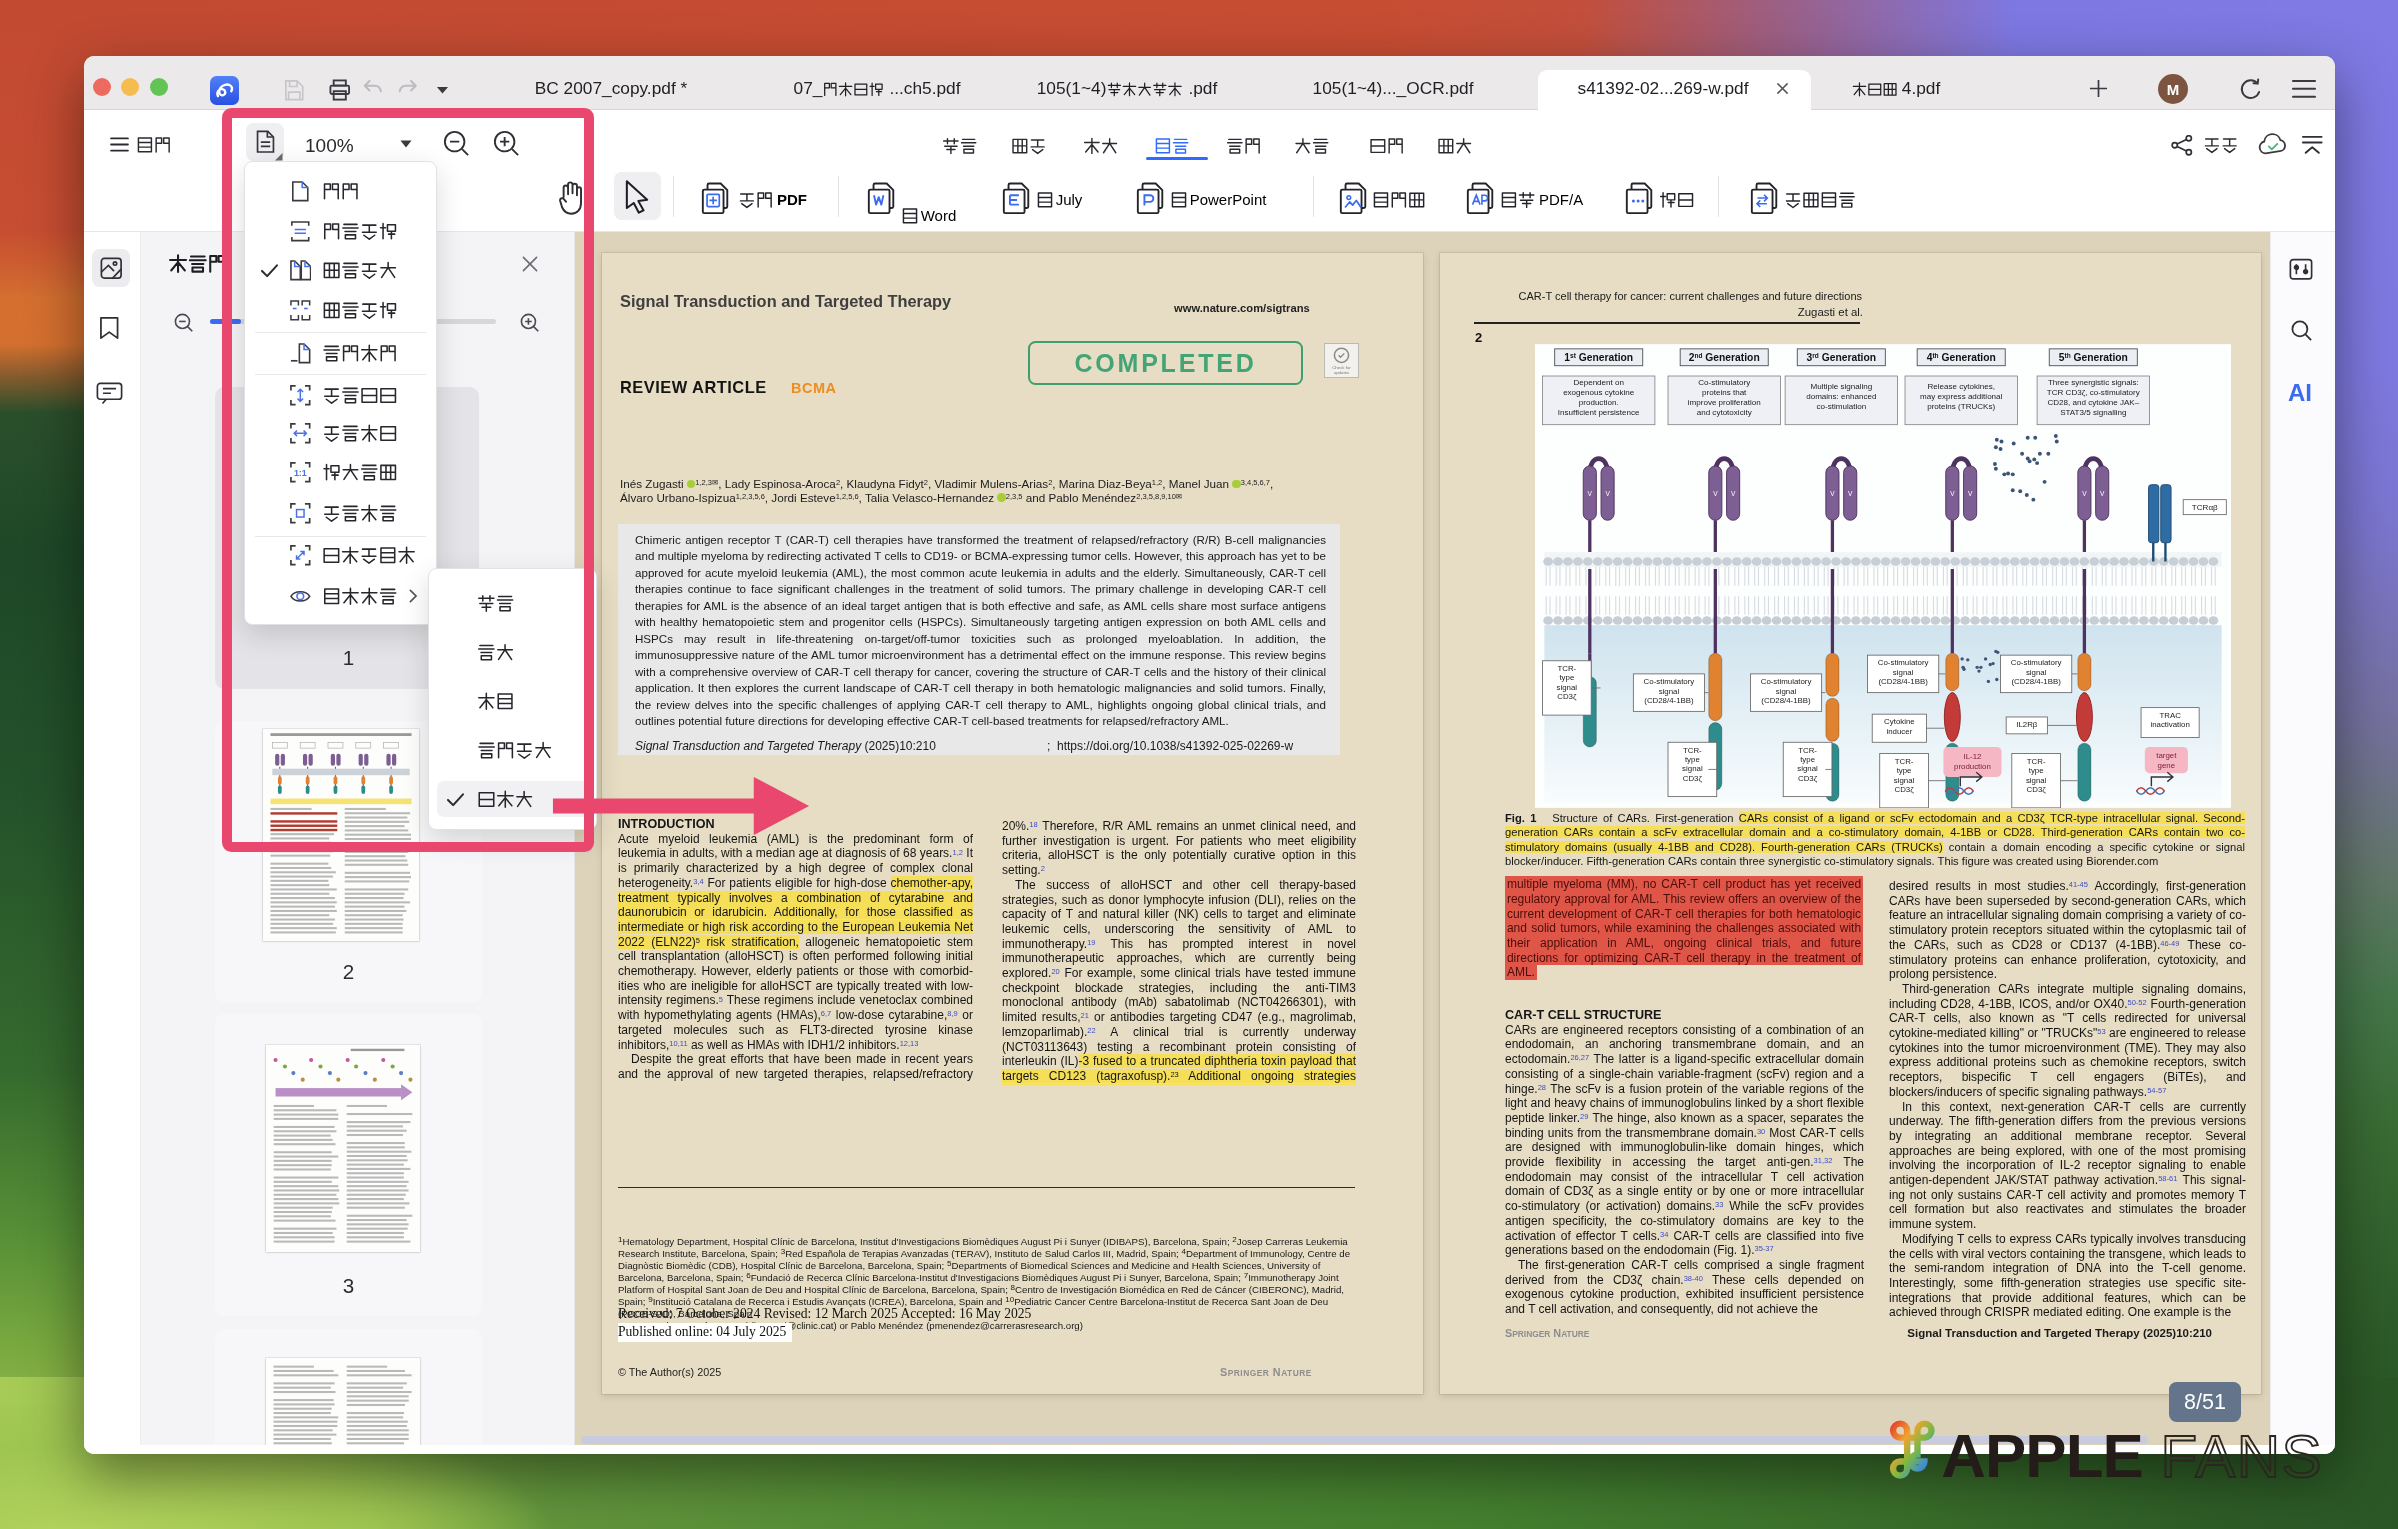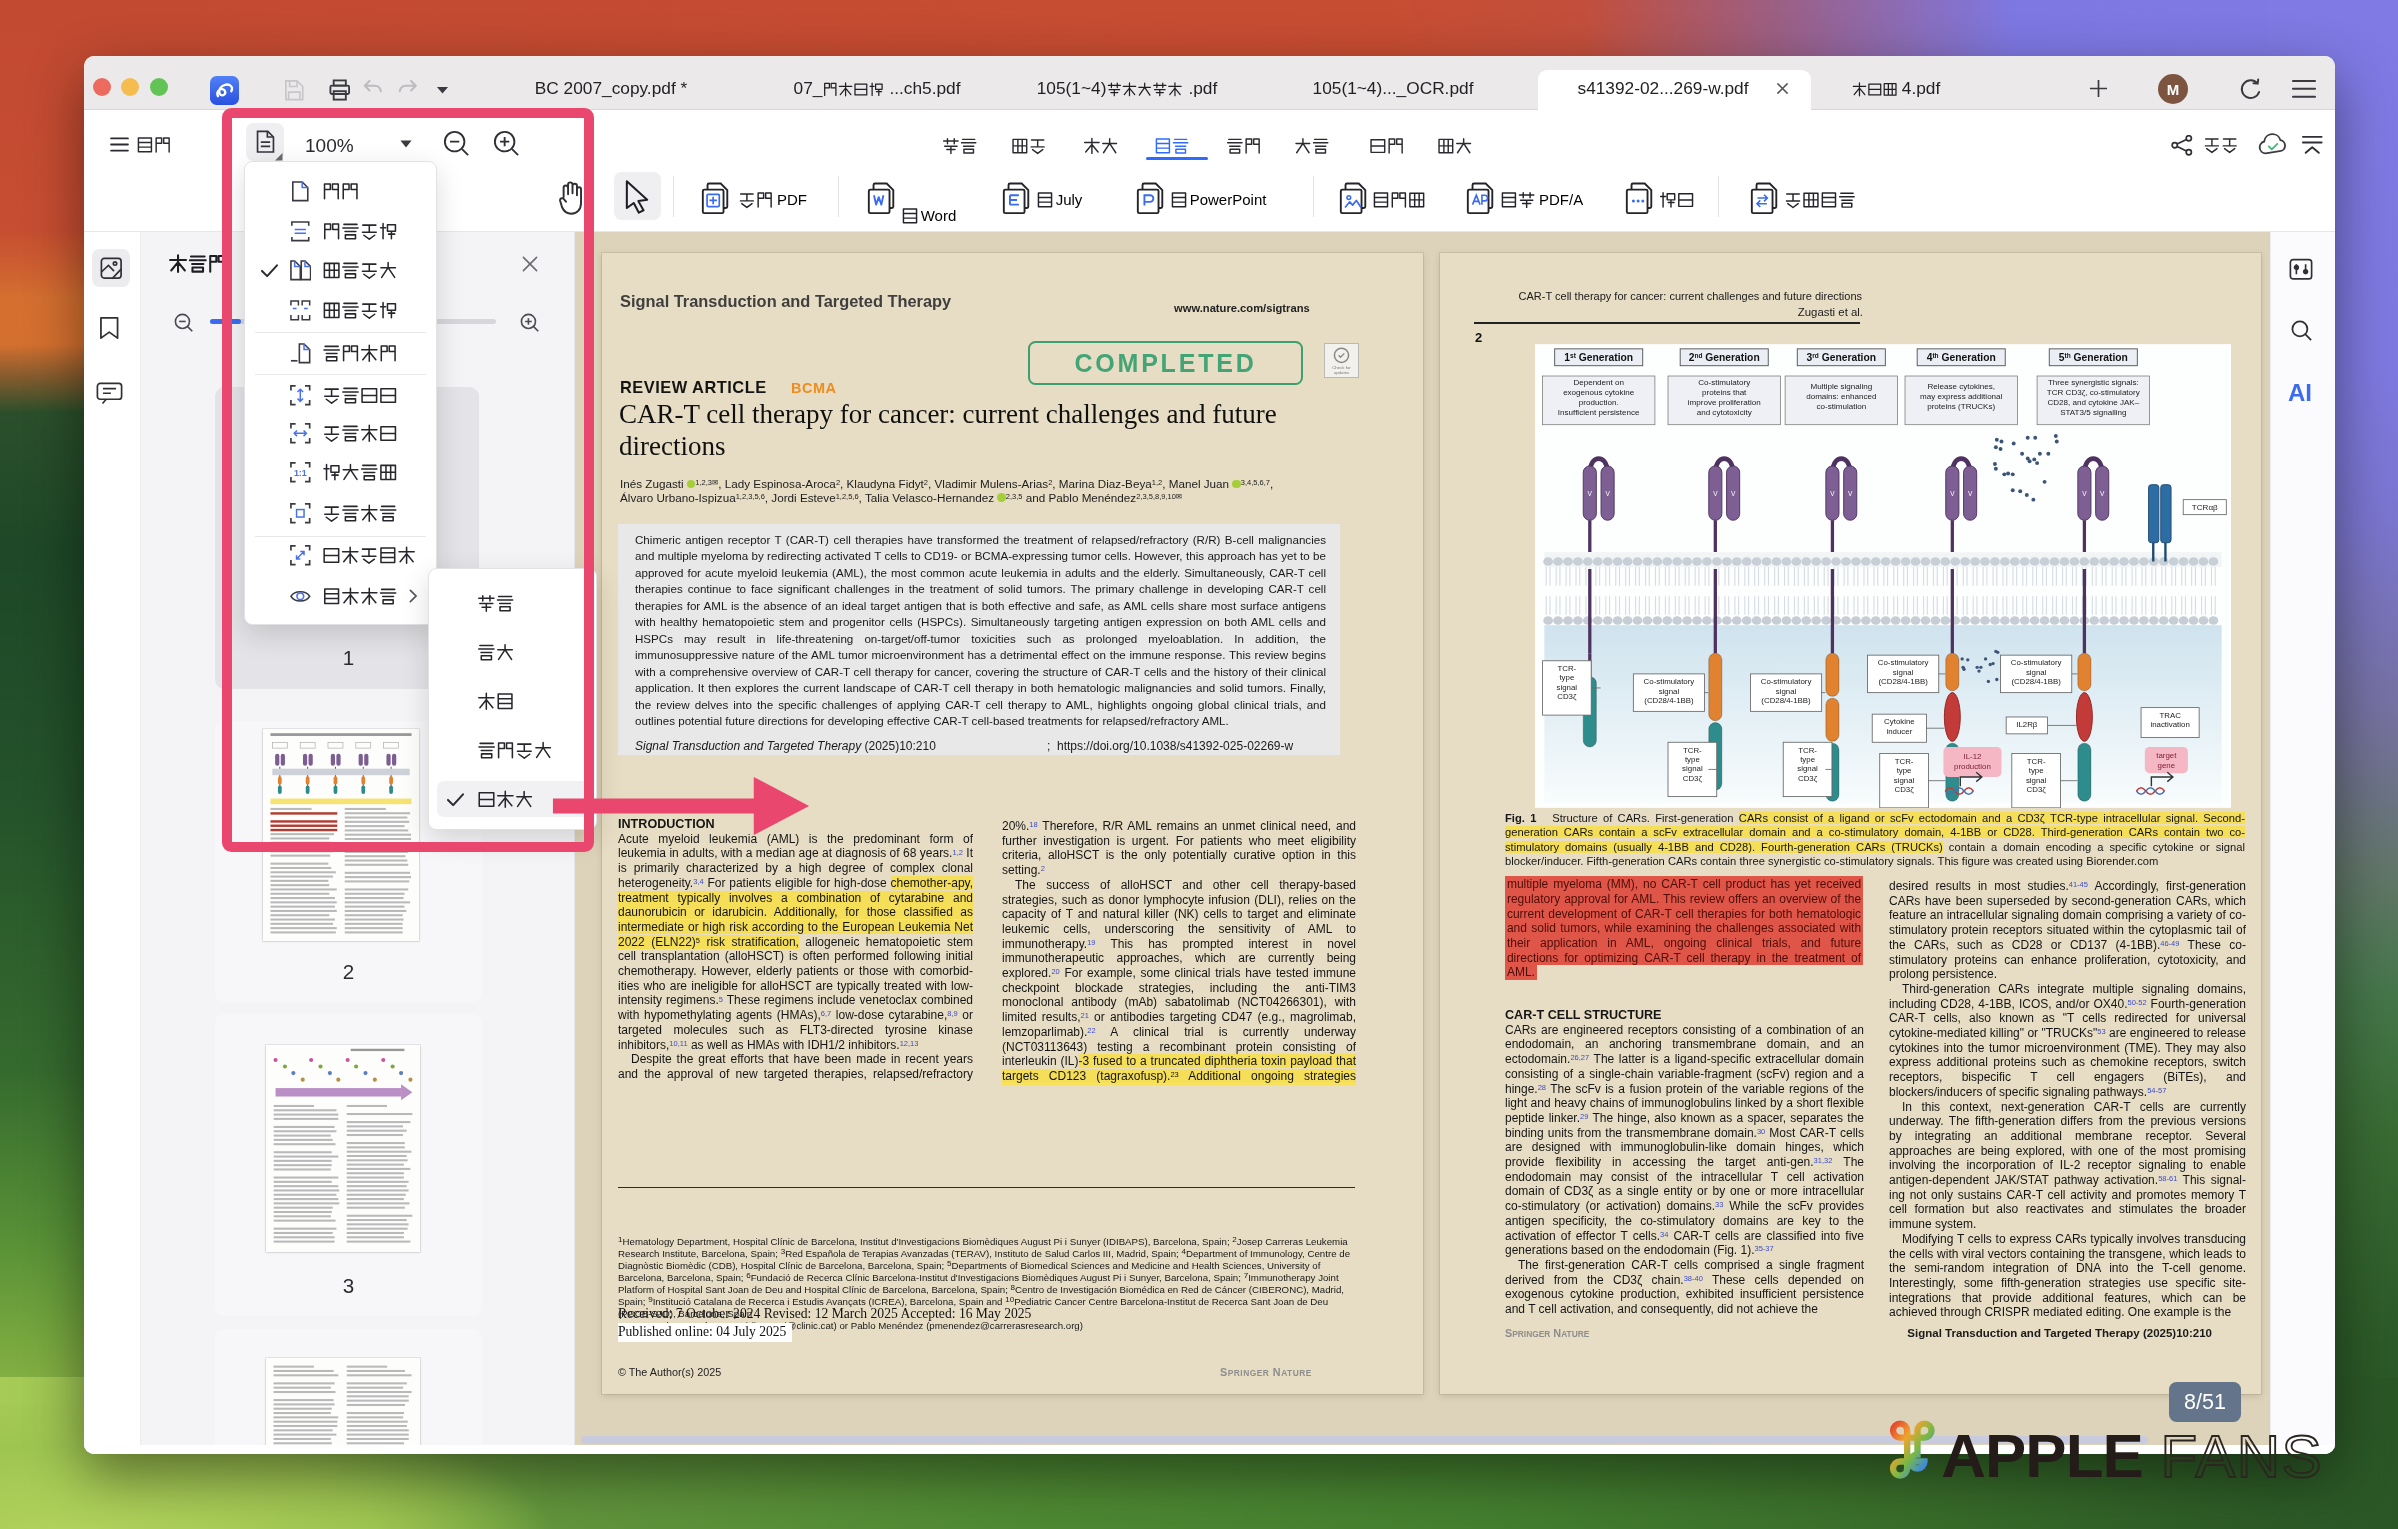--- a/index.html
+++ b/index.html
@@ -224,21 +224,21 @@
 <svg class="ab" style="left:616px;top:126px" width="32" height="34" viewBox="0 0 34 36">
       <path d="M8 8 V3 a1.5 1.5 0 0 1 1.5 -1.5 H22 l7 7 V26 a1.5 1.5 0 0 1 -1.5 1.5 H25" fill="none" stroke="#23232a" stroke-width="2"></path>
       <rect x="3" y="8" width="22" height="25" rx="1.5" fill="none" stroke="#23232a" stroke-width="2"></rect>
       <rect x="7.5" y="13" width="13" height="13" rx="1" fill="none" stroke="#3b6cf0" stroke-width="1.8"></rect>
       <path d="M14 15.5 V23.5 M10 19.5 H18" stroke="#3b6cf0" stroke-width="1.8"></path>
     </svg>
 <div class="cbtn" style="left:654px;top:132px;height:22.5px">
       <svg width="39" height="19" viewBox="0 0 42 20" style="vertical-align:-0.13em;">
         <path d="M2.9 4.1 L16.2 4.1 M9.6 4.1 L9.6 11.5 M2.6 11.5 L16.6 11.5 M4.0 14.4 L9.6 18.5 M15.1 14.4 L9.6 18.5  M21.7 3.0 L21.7 18.1 M35.7 3.0 L35.7 18.1 M21.7 3.0 L27.6 3.0 L27.6 8.6 M29.8 3.0 L35.7 3.0 M29.8 8.6 L29.8 3.0 M21.7 8.6 L27.6 8.6 M29.8 8.6 L35.7 8.6 " fill="none" stroke="#23232a" stroke-width="1.56" stroke-linecap="round" stroke-linejoin="round"></path>
       </svg>
-      <span style="font-weight:normal"> PDF</span>
+      <span style="font-weight:bold"> PDF</span>
     </div>
 <svg class="ab" style="left:782px;top:126px" width="32" height="34" viewBox="0 0 34 36">
       <path d="M8 8 V3 a1.5 1.5 0 0 1 1.5 -1.5 H22 l7 7 V26 a1.5 1.5 0 0 1 -1.5 1.5 H25" fill="none" stroke="#23232a" stroke-width="2"></path>
       <rect x="3" y="8" width="22" height="25" rx="1.5" fill="none" stroke="#23232a" stroke-width="2"></rect>
       <path d="M8.5 14 l2.2 10 2.8 -8 2.8 8 2.2 -10" fill="none" stroke="#3b6cf0" stroke-width="2" stroke-linejoin="round"></path>
     </svg>
 <div class="cbtn" style="left:817px;top:148px;height:22.5px">
       <svg width="19.7" height="19" viewBox="0 0 21 20" style="vertical-align:-0.13em;">
         <path d="M2.6 3.0 L16.6 3.0 L16.6 17.8 L2.6 17.8 L2.6 3.0 M2.6 7.8 L16.6 7.8 M2.6 12.8 L16.6 12.8 " fill="none" stroke="#23232a" stroke-width="1.56" stroke-linecap="round" stroke-linejoin="round"></path>
       </svg>
@@ -579,21 +579,20 @@
 <div class="ab" style="left:944px;top:285px;width:275px;height:44px;border:2.8px solid #3f9e6e;border-radius:7.5px;color:#43a476;font-size:25px;font-weight:bold;letter-spacing:2.8px;display:flex;align-items:center;justify-content:center;background:rgba(231,222,199,.3)">COMPLETED</div>
 <div class="ab" style="left:1240px;top:287px;"><svg width="35" height="35" viewBox="0 0 37 37">
         <rect x="0.5" y="0.5" width="36" height="36" fill="#f2f1ee" stroke="#b9b7b2"></rect>
         <circle cx="18.5" cy="13" r="7.5" fill="none" stroke="#8a8885" stroke-width="1.6"></circle>
         <path d="M15.5 13 l2 2 l4 -4" stroke="#8a8885" stroke-width="1.4" fill="none"></path>
         <text x="18.5" y="27" font-size="4.6" text-anchor="middle" fill="#7d7b77">Check for</text>
         <text x="18.5" y="32.5" font-size="4.6" text-anchor="middle" fill="#7d7b77">updates</text>
       </svg></div>
 <div class="ab" style="left:536px;top:322px;font-size:16.4px;font-weight:bold;color:#141414;letter-spacing:0.5px">REVIEW ARTICLE</div>
 <div class="ab" style="left:707px;top:324px;font-size:14.5px;font-weight:bold;color:#ef8c1e;letter-spacing:0.5px">BCMA</div>
-<div class="ab" style="left:535px;top:342px;font-family:'Liberation Serif',serif;font-size:27px;line-height:32px;color:#101010;width:750px">CAR-T cell therapy for cancer: current challenges and future<br>directions</div>
 <div class="ab" style="left:536px;top:421px;font-size:11.7px;color:#1c1c1c;line-height:13.6px">Inés Zugasti <span style="display:inline-block;width:8.4px;height:8.4px;border-radius:50%;background:#a6ce39;vertical-align:0px"></span><sup style="font-size:7.5px">1,2,3✉</sup>, Lady Espinosa-Aroca<sup style="font-size:7.5px">2</sup>, Klaudyna Fidyt<sup style="font-size:7.5px">2</sup>, Vladimir Mulens-Arias<sup style="font-size:7.5px">2</sup>, Marina Diaz-Beya<sup style="font-size:7.5px">1,2</sup>, Manel Juan <span style="display:inline-block;width:8.4px;height:8.4px;border-radius:50%;background:#a6ce39;vertical-align:0px"></span><sup style="font-size:7.5px">3,4,5,6,7</sup>,<br>Álvaro Urbano-Ispizua<sup style="font-size:7.5px">1,2,3,5,6</sup>, Jordi Esteve<sup style="font-size:7.5px">1,2,5,6</sup>, Talia Velasco-Hernandez <span style="display:inline-block;width:8.4px;height:8.4px;border-radius:50%;background:#a6ce39;vertical-align:0px"></span><sup style="font-size:7.5px">2,3,5</sup> and Pablo Menéndez<sup style="font-size:7.5px">2,3,5,8,9,10✉</sup></div>
 <div class="ab" style="left:534px;top:468px;width:722px;height:231px;background:#e9e8e9;overflow:hidden">
       <div class="j" style="padding:7.5px 14px 0 17px;font-size:11.6px;line-height:16.5px;color:#191919">Chimeric antigen receptor T (CAR-T) cell therapies have transformed the treatment of relapsed/refractory (R/R) B-cell malignancies and multiple myeloma by redirecting activated T cells to CD19- or BCMA-expressing tumor cells. However, this approach has yet to be approved for acute myeloid leukemia (AML), the most common acute leukemia in adults and the elderly. Simultaneously, CAR-T cell therapies continue to face significant challenges in the treatment of solid tumors. The primary challenge in developing CAR-T cell therapies for AML is the absence of an ideal target antigen that is both effective and safe, as AML cells share most surface antigens with healthy hematopoietic stem and progenitor cells (HSPCs). Simultaneously targeting antigen expression on both AML cells and HSPCs may result in life-threatening on-target/off-tumor toxicities such as prolonged myeloablation. In addition, the immunosuppressive nature of the AML tumor microenvironment has a detrimental effect on the immune response. This review begins with a comprehensive overview of CAR-T cell therapy for cancer, covering the structure of CAR-T cells and the history of their clinical application. It then explores the current landscape of CAR-T cell therapy in both hematologic malignancies and solid tumors. Finally, the review delves into the specific challenges of applying CAR-T cell therapy to AML, highlights ongoing global clinical trials, and outlines potential future directions for developing effective CAR-T cell-based treatments for relapsed/refractory AML.</div>
     </div>
 <div class="ab" style="left:551px;top:683px;font-size:12px;color:#191919"><i>Signal Transduction and Targeted Therapy</i> (2025)10:210</div>
 <div class="ab" style="left:963px;top:683px;font-size:12px;color:#191919">;&nbsp; https://doi.org/10.1038/s41392-025-02269-w</div>
 <div class="ab" style="left:534px;top:761px;width:355px;height:266px;overflow:hidden">
       <div class="j" style="font-size:12px;line-height:14.7px;color:#151515"><b style="font-size:12.6px">INTRODUCTION</b><br>Acute myeloid leukemia (AML) is the predominant form of leukemia in adults, with a median age at diagnosis of 68 years.<sup style="font-size:7.5px;color:#3b4bc8">1,2</sup> It is primarily characterized by a high degree of complex clonal heterogeneity.<sup style="font-size:7.5px;color:#3b4bc8">3,4</sup> For patients eligible for high-dose <span class="hl">chemother-apy, treatment typically involves a combination of cytarabine and daunorubicin or idarubicin. Additionally, for those classified as intermediate or high risk according to the European Leukemia Net 2022 (ELN22)<sup style="font-size:7.5px">5</sup> risk stratification,</span> allogeneic hematopoietic stem cell transplantation (alloHSCT) is often performed following initial chemotherapy. However, elderly patients or those with comorbid-ities who are ineligible for alloHSCT are typically treated with low-intensity regimens.<sup style="font-size:7.5px;color:#3b4bc8">5</sup> These regimens include venetoclax combined with hypomethylating agents (HMAs),<sup style="font-size:7.5px;color:#3b4bc8">6,7</sup> low-dose cytarabine,<sup style="font-size:7.5px;color:#3b4bc8">8,9</sup> or targeted molecules such as FLT3-directed tyrosine kinase inhibitors,<sup style="font-size:7.5px;color:#3b4bc8">10,11</sup> as well as HMAs with IDH1/2 inhibitors.<sup style="font-size:7.5px;color:#3b4bc8">12,13</sup><br><span style="display:inline-block;width:13px"></span>Despite the great efforts that have been made in recent years and the approval of new targeted therapies, relapsed/refractory (R/R) AML remains the leading cause of treatment failure. This challenging scenario occurs in 40-50% of patients younger than 60 years of age and in up to 80% of patients older than 65 years, many of whom are ineligible for alloHSCT or intensive chemotherapy. There is currently no standardized treatment protocol for these patients, and the 5-year overall survival (OS) rate is below</div>
     </div>
 <div class="ab" style="left:918px;top:763px;width:354px;height:266px;overflow:hidden">

